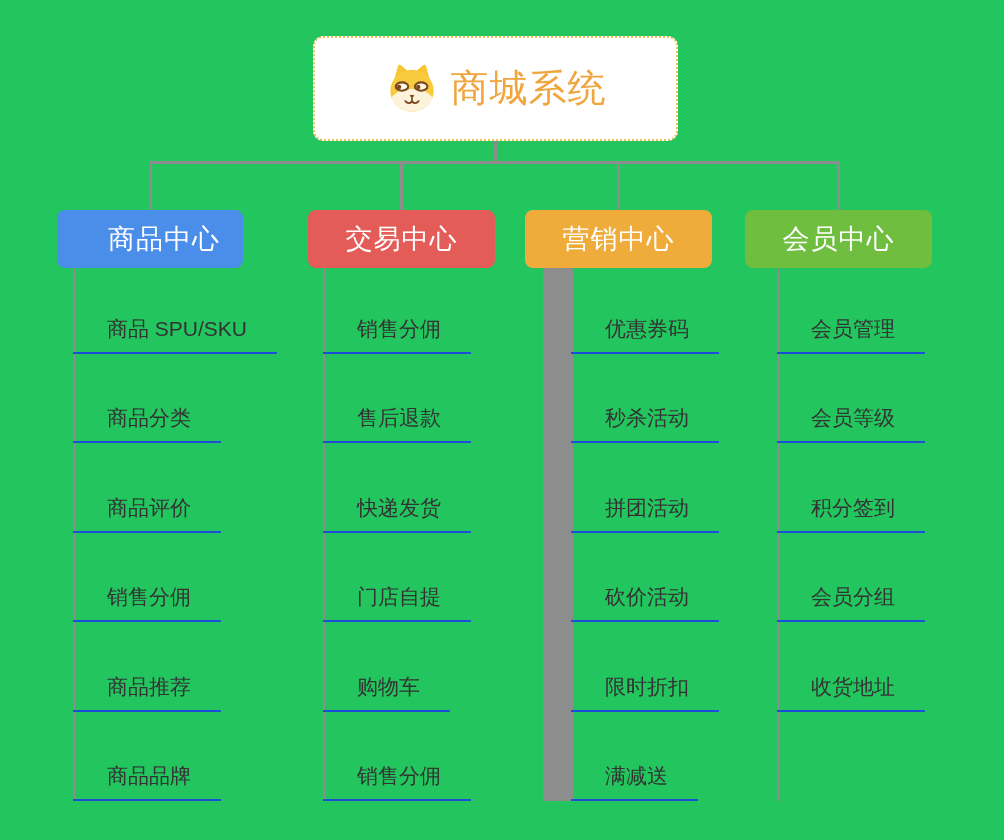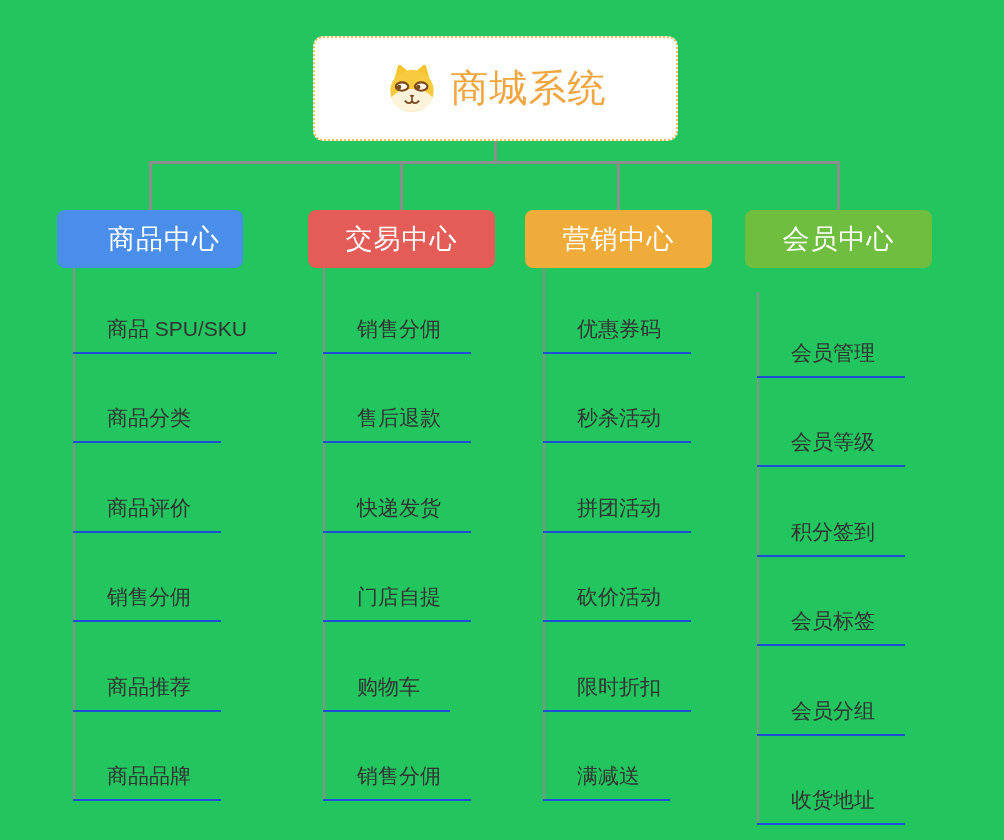--- a/index.html
+++ b/index.html
@@ -32,22 +32,22 @@
   .branch-3{left:525px;width:187px;}
   .branch-4{left:745px;width:187px;}
   .branch-header{
     height:58px;border-radius:8px;color:#ffffff;font-size:27px;
     display:flex;align-items:center;justify-content:center;
     letter-spacing:1px;cursor:default;
   }
   .spine{position:absolute;top:58px;width:2px;height:533px;background:#8d8d8d;}
   .branch-1 .spine,.branch-1 .items{left:16px;}
   .branch-2 .spine,.branch-2 .items{left:15px;}
-  .branch-3 .spine,.branch-3 .items{left:18px;}
-  .branch-4 .spine,.branch-4 .items{left:12px;margin-top:24px;}
+  .branch-3 .spine,.branch-3 .items{left:18px;padding-left:28px;}
+  .branch-4 .spine,.branch-4 .items{left:32px;}
   .items{position:absolute;top:58px;display:flex;flex-direction:column;align-items:flex-start;}
   .item{
     box-sizing:border-box;height:89.5px;width:max-content;
     display:flex;align-items:flex-end;
     padding:0 30px 9px 34px;
     border-bottom:2px solid #1d4ed8;
     font-size:21px;color:#333333;white-space:nowrap;
   }
   .item:first-child{height:85.5px;}
 </style>
@@ -126,19 +126,18 @@
     </div>
   </div>
 
   <div class="branch branch-4">
     <div class="branch-header" style="background-color: rgb(111, 190, 64);">会员中心</div>
     <div class="spine"></div>
     <div class="items">
       <div class="item">会员管理</div>
       <div class="item">会员等级</div>
       <div class="item">积分签到</div>
-      <div class="item">会员标签</div>
       <div class="item">会员分组</div>
       <div class="item">收货地址</div>
     </div>
   </div>
 
 </div>
 
 </body></html>

